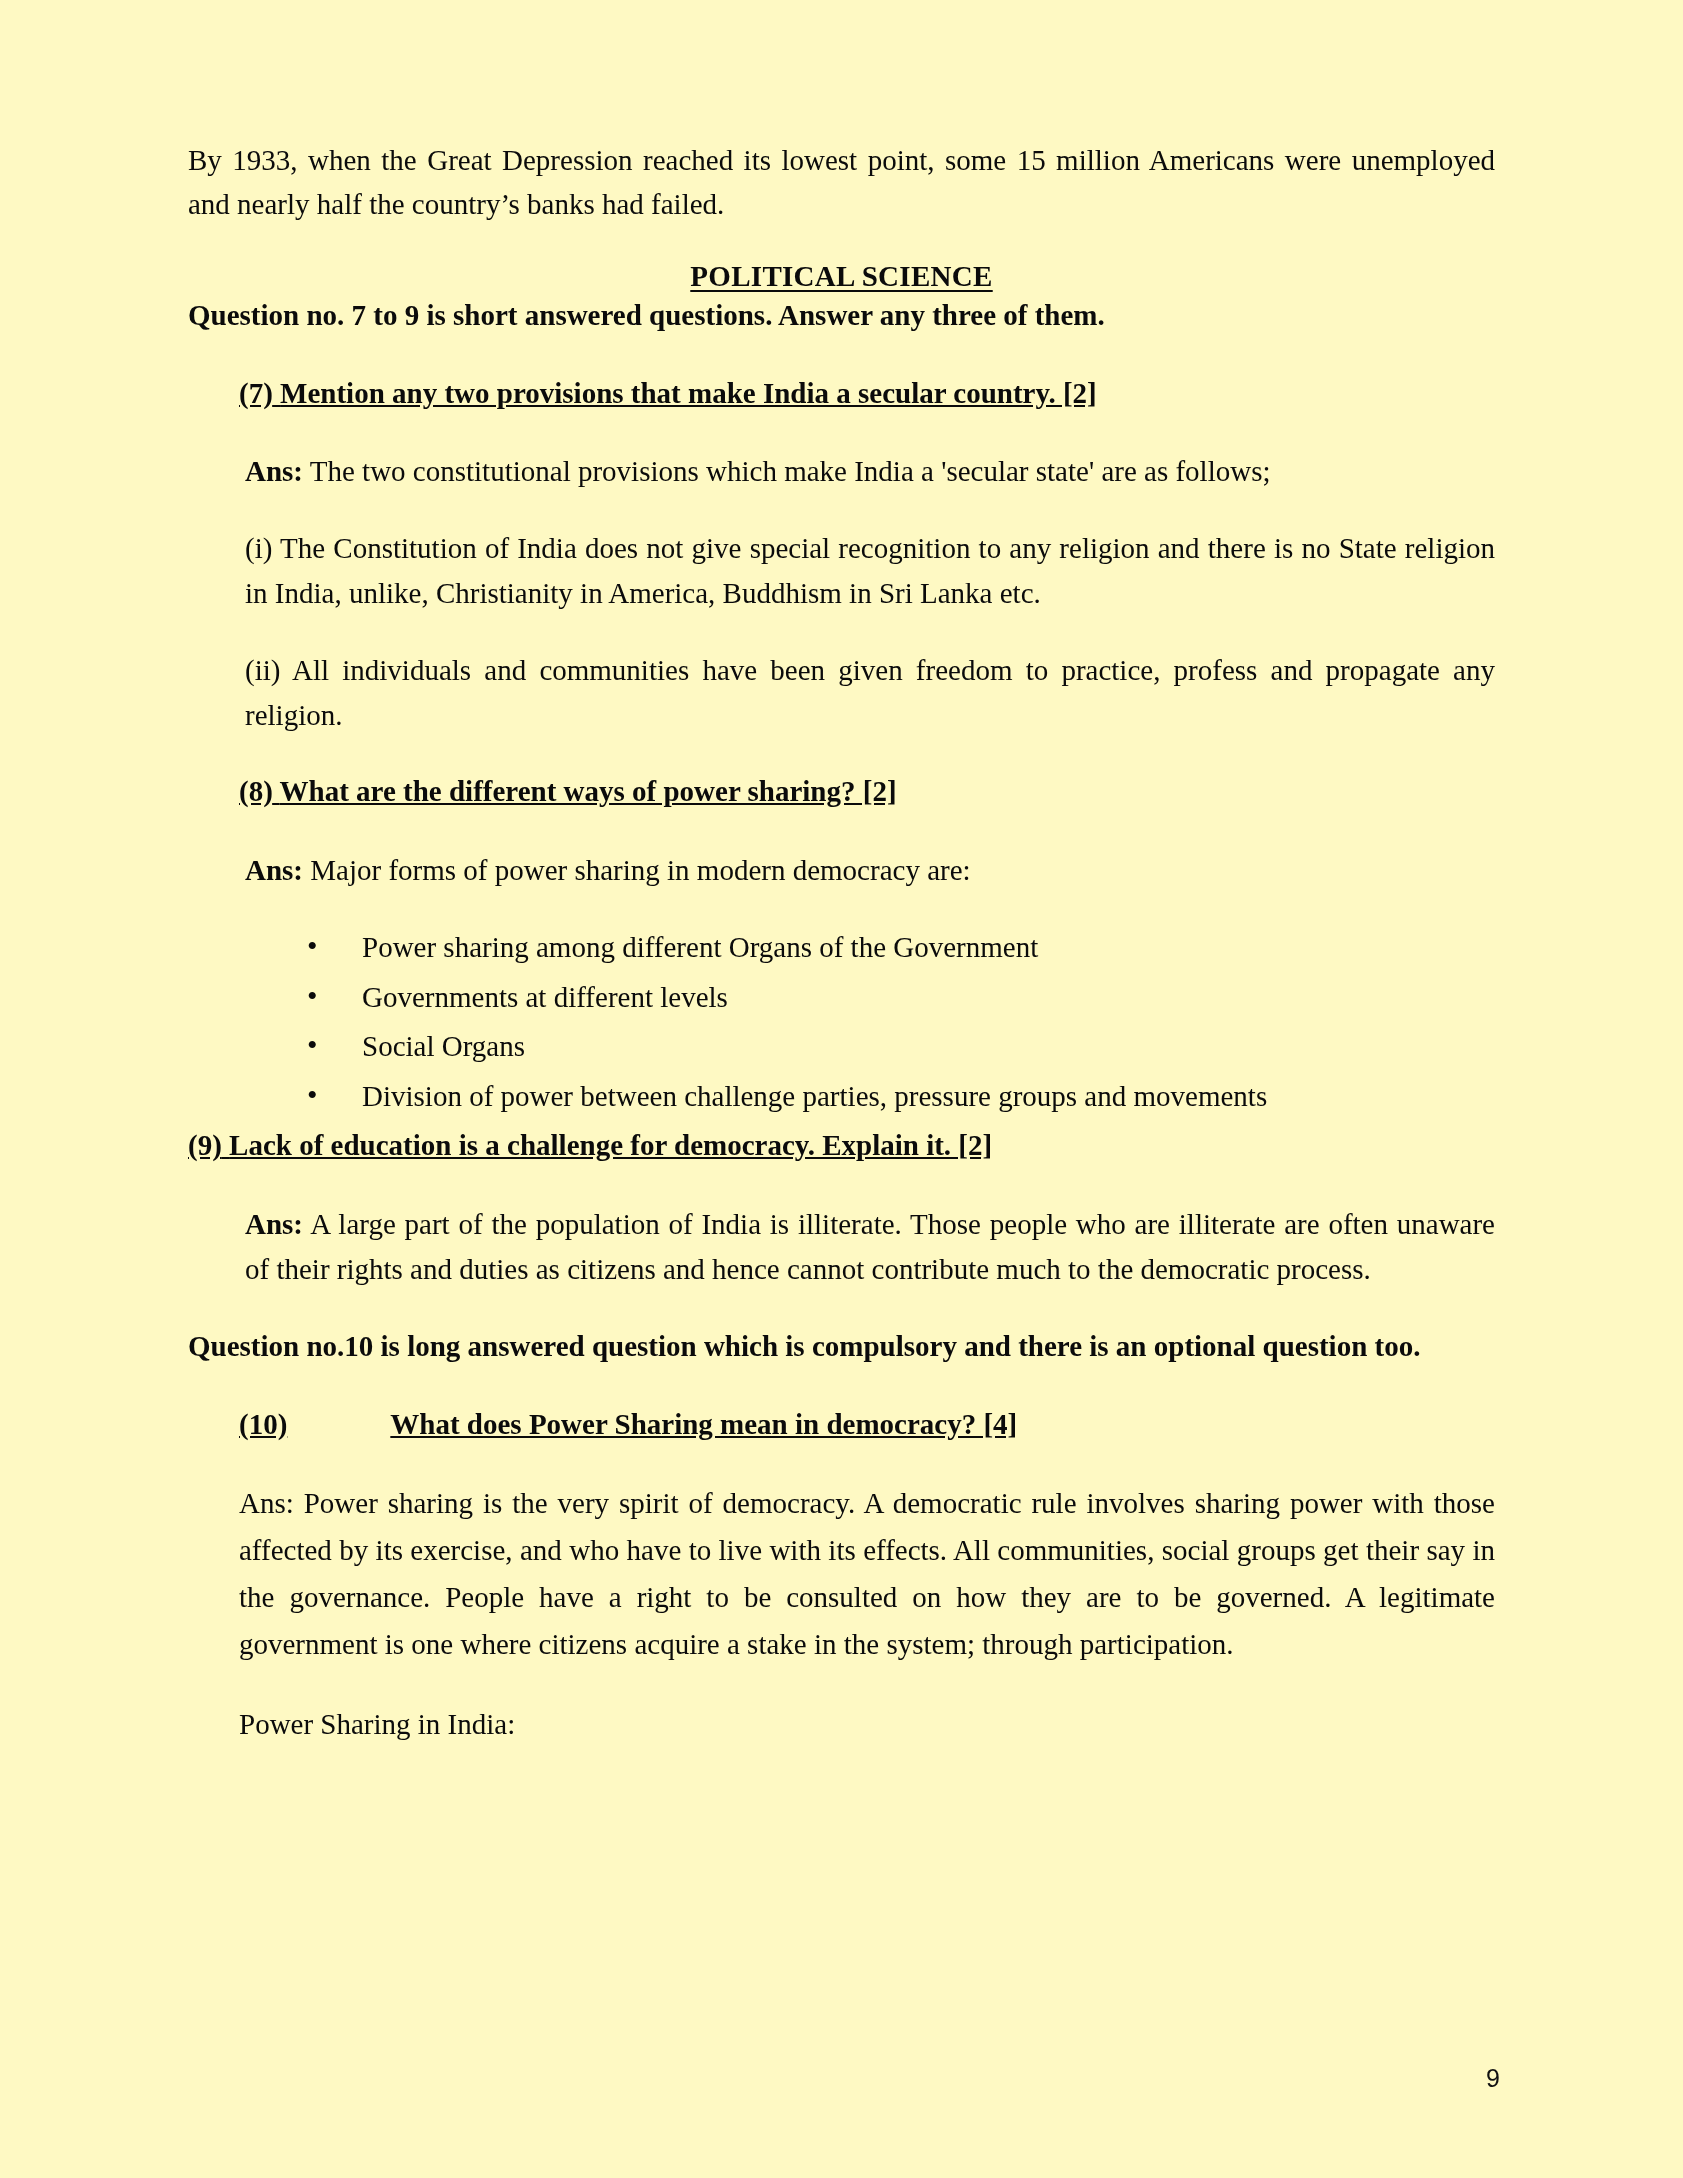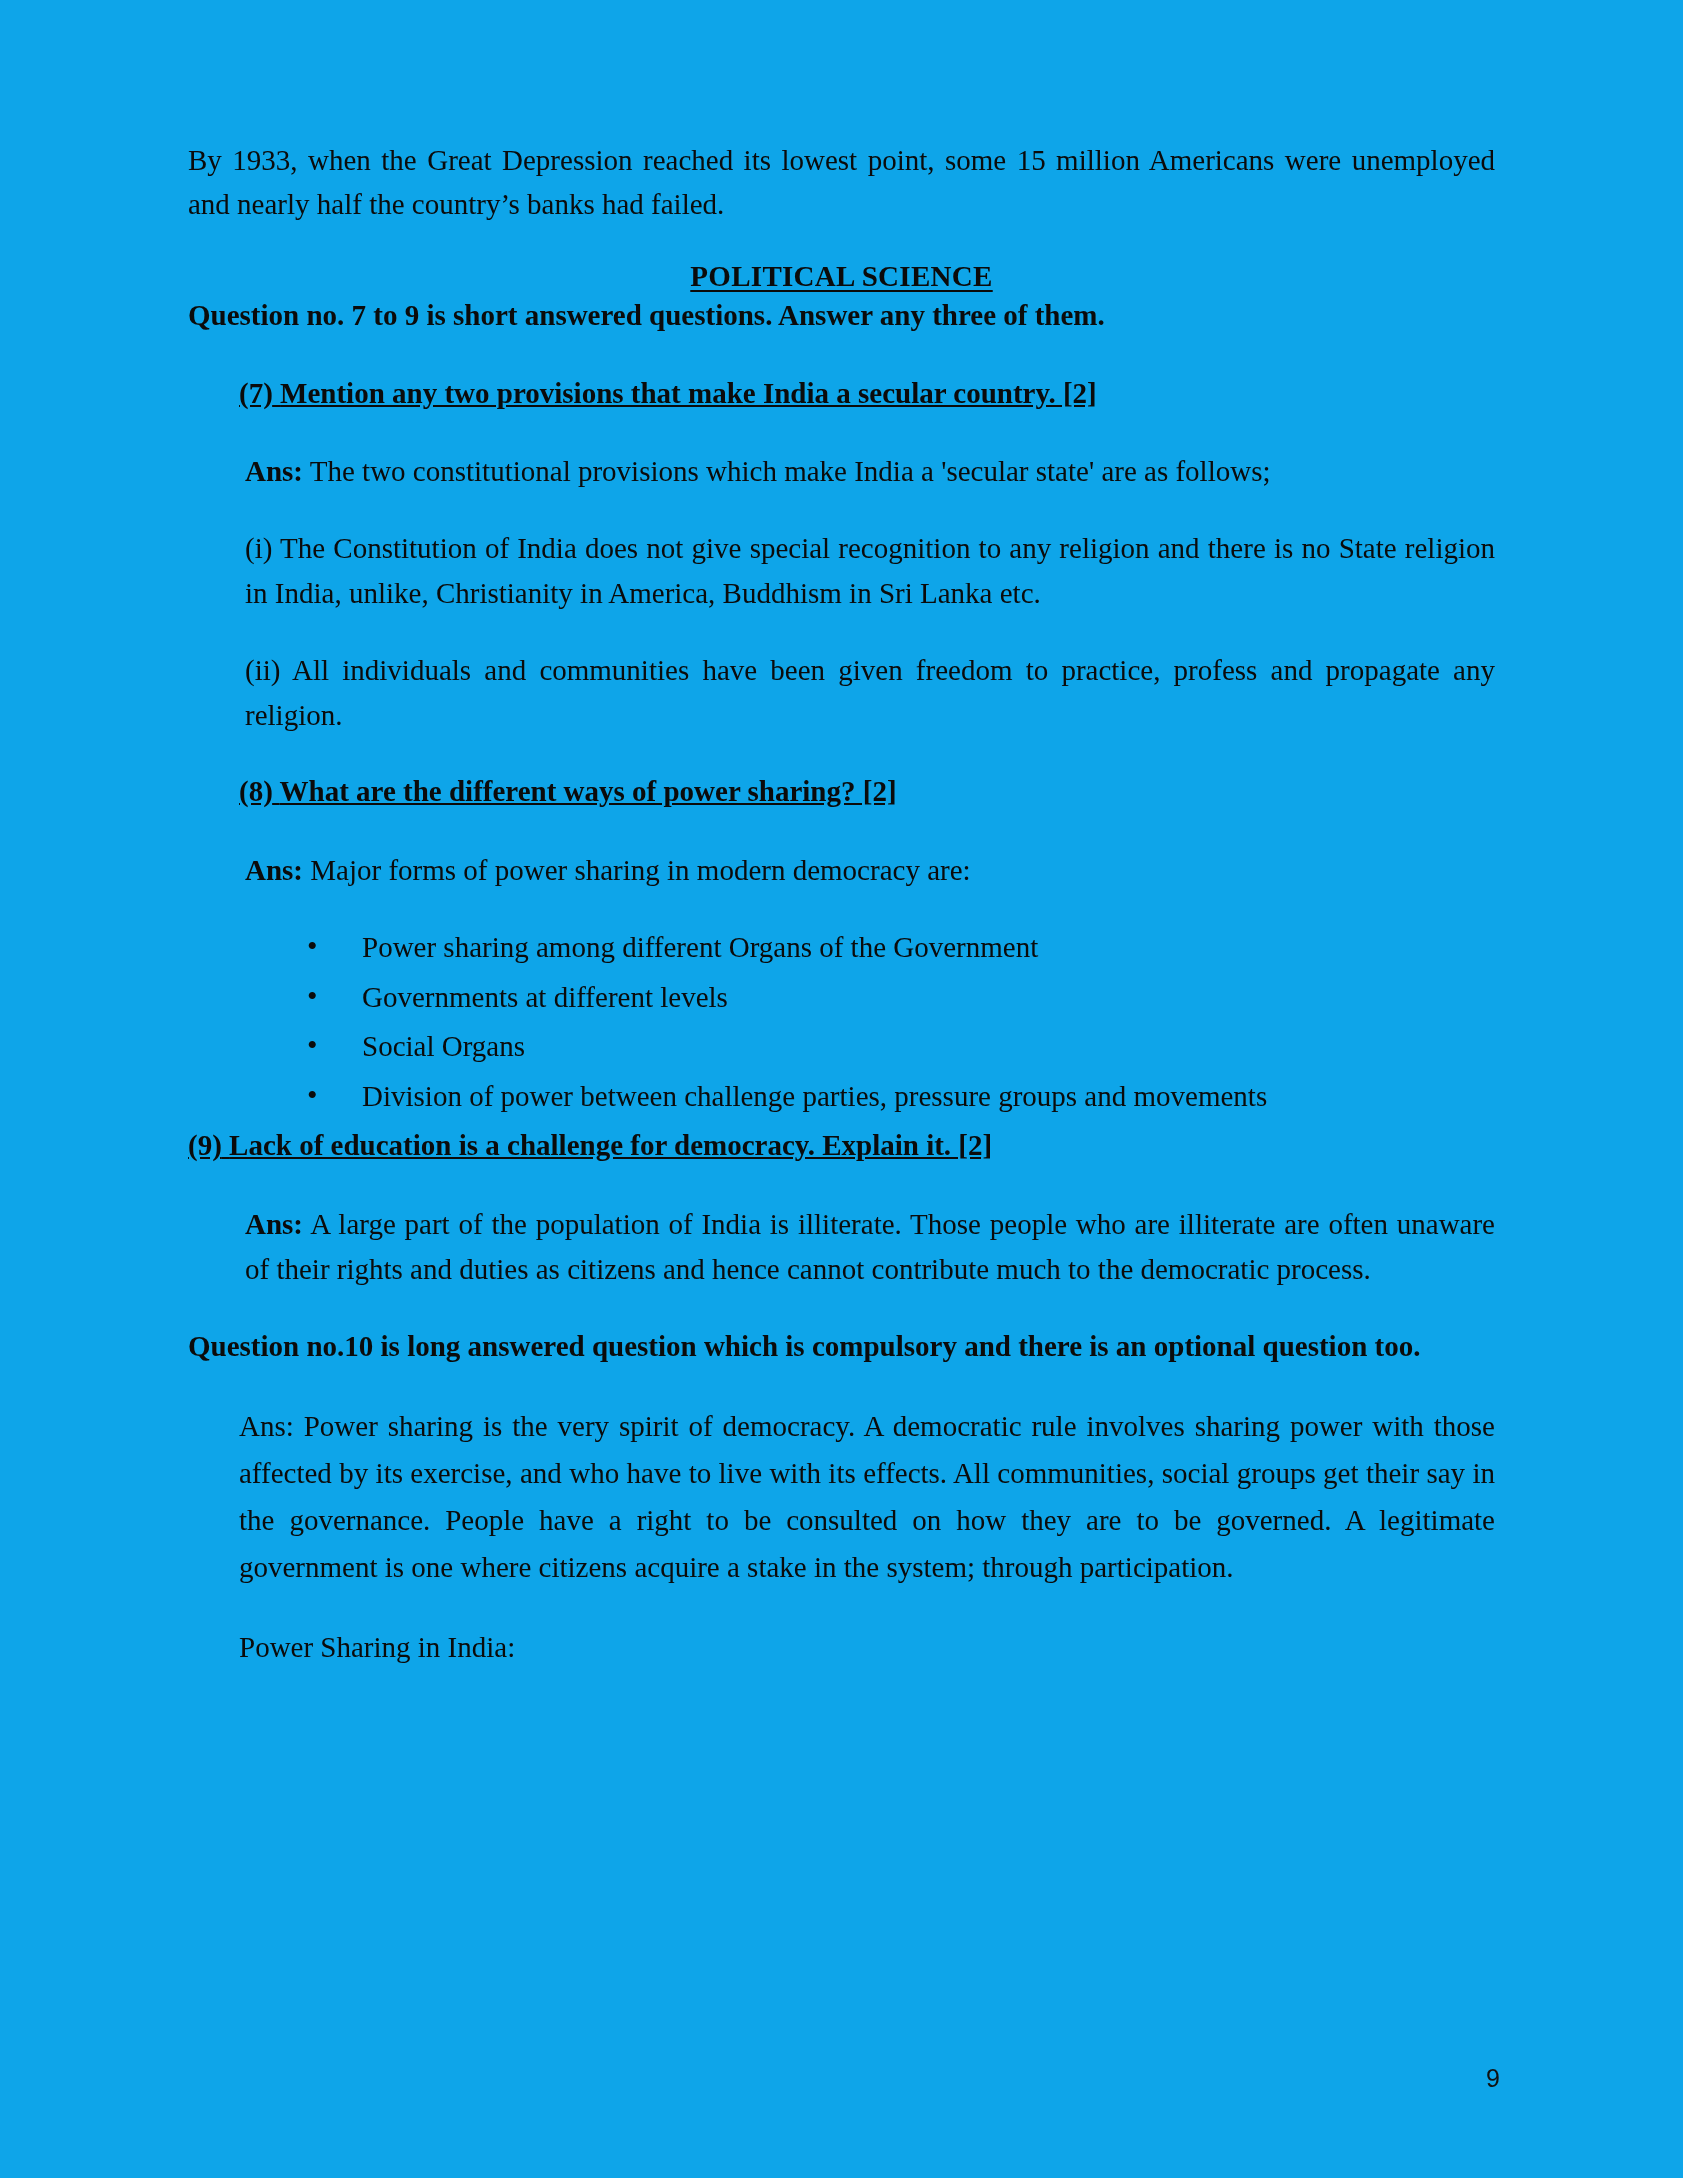--- a/index.html
+++ b/index.html
@@ -4,21 +4,21 @@
 <style>
   html, body {
     margin: 0;
     padding: 0;
     background: #ffffff;
   }
   .page {
     position: relative;
     width: 1683px;
     height: 2178px;
-    background: #0ea5e9;
+    background: #fef9c3;
     box-sizing: border-box;
     padding: 139px 183px 0 188px;
     font-family: "Liberation Serif", "DejaVu Serif", serif;
     color: #0b0b0b;
   }
   .content {
     width: 1307px;
   }
   p {
     margin: 0;
@@ -148,20 +148,21 @@
       <li>Social Organs</li>
       <li>Division of power between challenge parties, pressure groups and movements</li>
     </ul>
 
     <p class="question flush"><span>(9)</span> <span>Lack of education is a challenge for democracy. Explain it. [2]</span></p>
 
     <p class="answer justify-full"><span class="lead-bold">Ans:</span><span> A large part of the population of India is illiterate. Those people who are illiterate are often unaware of their rights and duties as citizens and hence cannot contribute much to the democratic process.</span></p>
 
     <p class="instruction">Question no.10 is long answered question which is compulsory and there is an optional question too.</p>
 
+    <p class="question"><span>(10)</span><span class="tabgap"></span><span>What does Power Sharing mean in democracy? [4]</span></p>
 
     <p class="longpara">Ans: Power sharing is the very spirit of democracy. A democratic rule involves sharing power with those affected by its exercise, and who have to live with its effects. All communities, social groups get their say in the governance. People have a right to be consulted on how they are to be governed. A legitimate government is one where citizens acquire a stake in the system; through participation.</p>
 
     <p class="tail">Power Sharing in India:</p>
 
   </div>
 
   <div class="page-number">9</div>
 </div>
 

